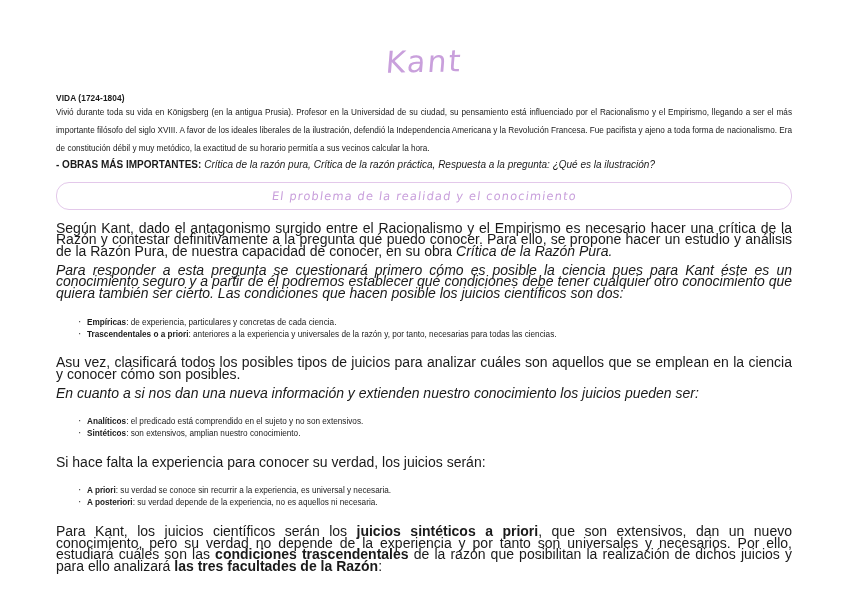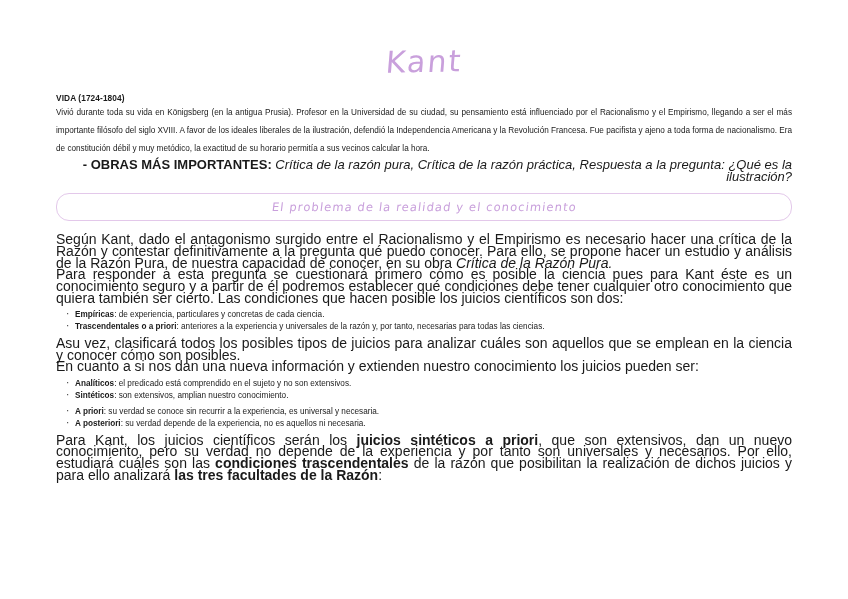--- a/index.html
+++ b/index.html
@@ -44,24 +44,23 @@
   p {
     margin: 0;
     font-size: 8.2px;
     line-height: 18px;
     text-align: justify;
   }
   .body-block {
     margin-bottom: 8px;
   }
   .obras {
-    font-size: 13px;
+    font-size: 10px;
     line-height: 11.6px;
     margin-top: 1px;
-    text-align: right;
   }
   .obras b { font-weight: bold; }
   .obras i { font-style: italic; }
 
   .banner {
     margin: 11px 0 13px 0;
     border: 1px solid #e3c8ea;
     border-radius: 13px;
     height: 26px;
     display: flex;
@@ -75,25 +74,25 @@
     color: #c9a0dc;
     transform: skewX(-7deg);
   }
 
   .para {
     font-size: 14px;
     line-height: 11.7px;
     text-align: justify;
     margin: 0;
   }
-  .para + .para { margin-top: 0px; }
+  .para + .para { margin-top: 7px; font-style: italic; }
 
   ul.bullets {
     list-style: none;
-    margin: 5px;
+    margin: 17px;
     padding: 0;
   }
   ul.bullets li {
     font-size: 8.2px;
     line-height: 11.7px;
     padding-left: 14px;
     position: relative;
   }
   ul.bullets li:before {
     content: "\00B7";
@@ -139,20 +138,21 @@
     </ul>
 
     <p class="para">Asu vez, clasificará todos los posibles tipos de juicios para analizar cuáles son aquellos que se emplean en la ciencia y conocer cómo son posibles.</p>
     <p class="para">En cuanto a si nos dan una nueva información y extienden nuestro conocimiento los juicios pueden ser:</p>
 
     <ul class="bullets">
       <li><span class="b">Analíticos</span><span>: el predicado está comprendido en el sujeto y no son extensivos.</span></li>
       <li><span class="b">Sintéticos</span><span>: son extensivos, amplian nuestro conocimiento.</span></li>
     </ul>
 
+    <p class="para">Si hace falta la experiencia para conocer su verdad, los juicios serán:</p>
 
     <ul class="bullets">
       <li><span class="b">A priori</span><span>: su verdad se conoce sin recurrir a la experiencia, es universal y necesaria.</span></li>
       <li><span class="b">A posteriori</span><span>: su verdad depende de la experiencia, no es aquellos ni necesaria.</span></li>
     </ul>
 
     <p class="para"><span>Para Kant, los juicios científicos serán los </span><span class="b">juicios sintéticos a priori</span><span>, que son extensivos, dan un nuevo conocimiento, pero su verdad no depende de la experiencia y por tanto son universales y necesarios. Por ello, estudiará cuáles son las </span><span class="b">condiciones trascendentales</span><span> de la razón que posibilitan la realización de dichos juicios y para ello analizará </span><span class="b">las tres facultades de la Razón</span><span>:</span></p>
 
   </div>
 </div>

